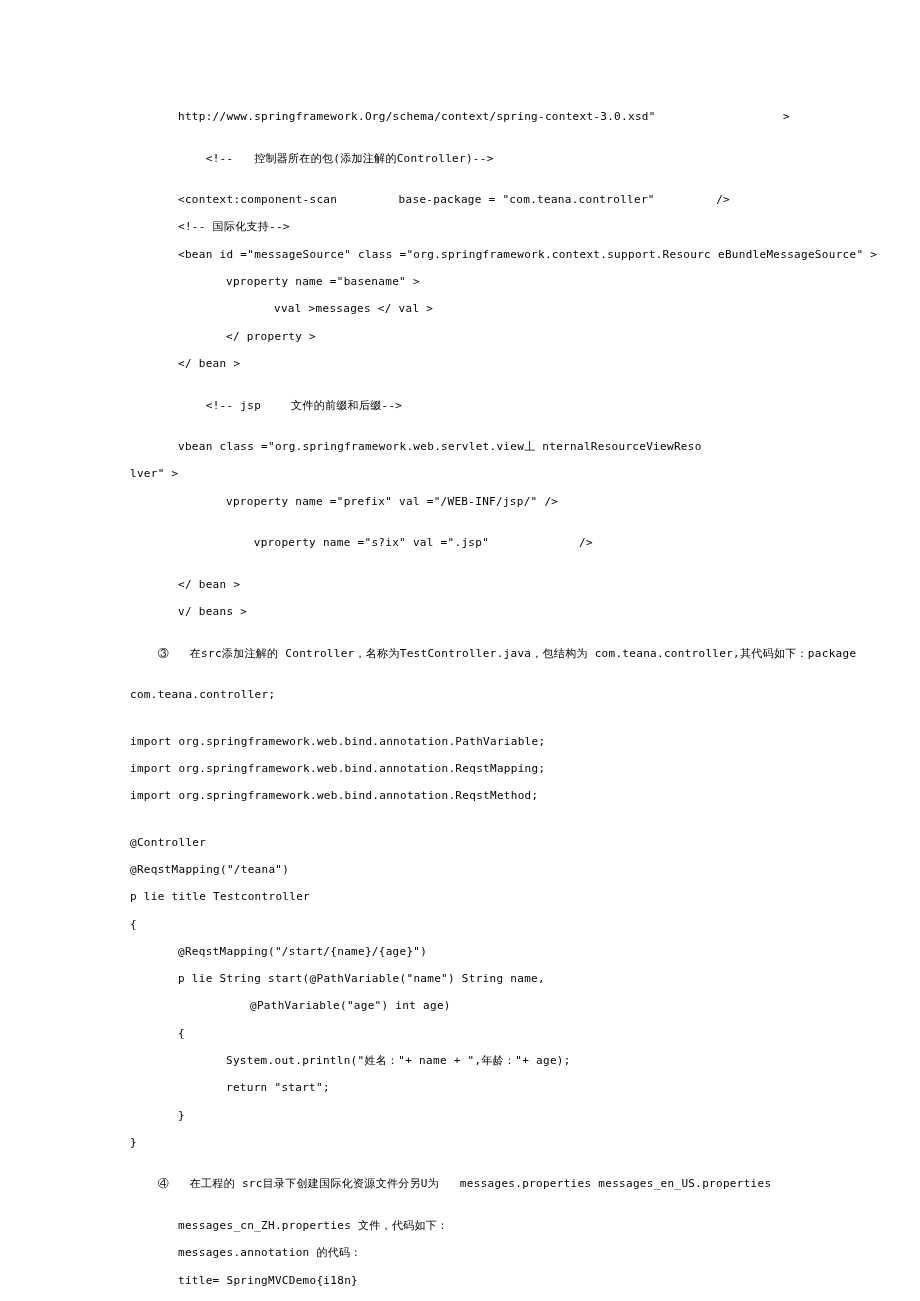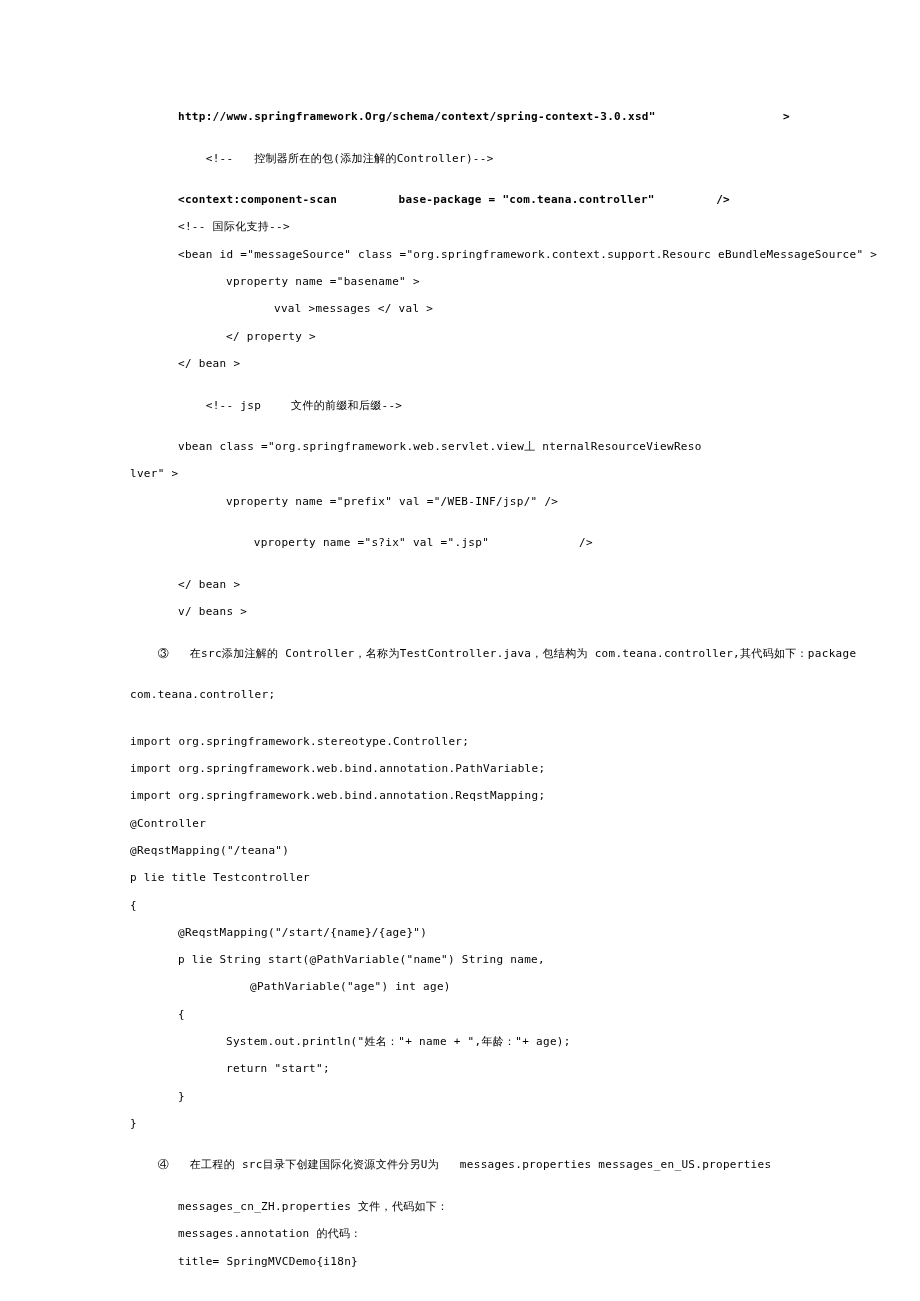--- a/index.html
+++ b/index.html
@@ -22,21 +22,21 @@
   }
   .mono {
     font-family: "SimSun", "Microsoft YaHei", monospace;
     letter-spacing: 0.3px;
   }
   .i1 { padding-left: 48px; }
   .i2 { padding-left: 96px; }
   .i3 { padding-left: 144px; }
   .i4 { padding-left: 120px; }
   .bold { font-weight: normal; }
-  .spread-right { display: flex; justify-content: space-between; font-weight: bold; }
+  .spread-right { display: flex; justify-content: space-between; }
   .gap2 { margin-bottom: 32px; }
 </style>
 </head>
 <body>
 
 <div class="page mono">
 
   <div class="line i1 spread-right">
     <span>http://www.springframework.Org/schema/context/spring-context-3.0.xsd"</span>
     <span>&gt;</span>
@@ -73,23 +73,23 @@
 
   <div class="line i1"><span>&lt;/ bean &gt;</span></div>
   <div class="line i1"><span>v/ beans &gt;</span></div>
 
   <div class="line">
     <span>③   在</span><span>src</span><span>添加注解的 Controller，名称为</span><span>TestController.java</span><span>，包结构为 com.teana.controller,其代码如下：</span><span class="bold">package</span>
   </div>
 
   <div class="line gap2"><span>com.teana.controller;</span></div>
 
-  <div class="line"><span class="bold">import</span><span> org.springframework.stereotype.Controller;</span></div>
   <div class="line"><span class="bold">import</span><span> org.springframework.web.bind.annotation.PathVariable;</span></div>
   <div class="line"><span class="bold">import</span><span> org.springframework.web.bind.annotation.ReqstMapping;</span></div>
+  <div class="line gap2"><span class="bold">import</span><span> org.springframework.web.bind.annotation.ReqstMethod;</span></div>
 
   <div class="line"><span>@Controller</span></div>
   <div class="line"><span>@ReqstMapping("/teana")</span></div>
   <div class="line"><span class="bold">p lie title </span><span>Testcontroller</span></div>
   <div class="line"><span>{</span></div>
   <div class="line i1"><span>@ReqstMapping("/start/{name}/{age}")</span></div>
   <div class="line i1"><span class="bold">p lie </span><span>String start(@PathVariable("name") String name,</span></div>
   <div class="line i4"><span>@PathVariable("age") int age)</span></div>
   <div class="line i1"><span>{</span></div>
   <div class="line i2"><span>System.out.println("姓名："+ name + ",年龄："+ age);</span></div>

